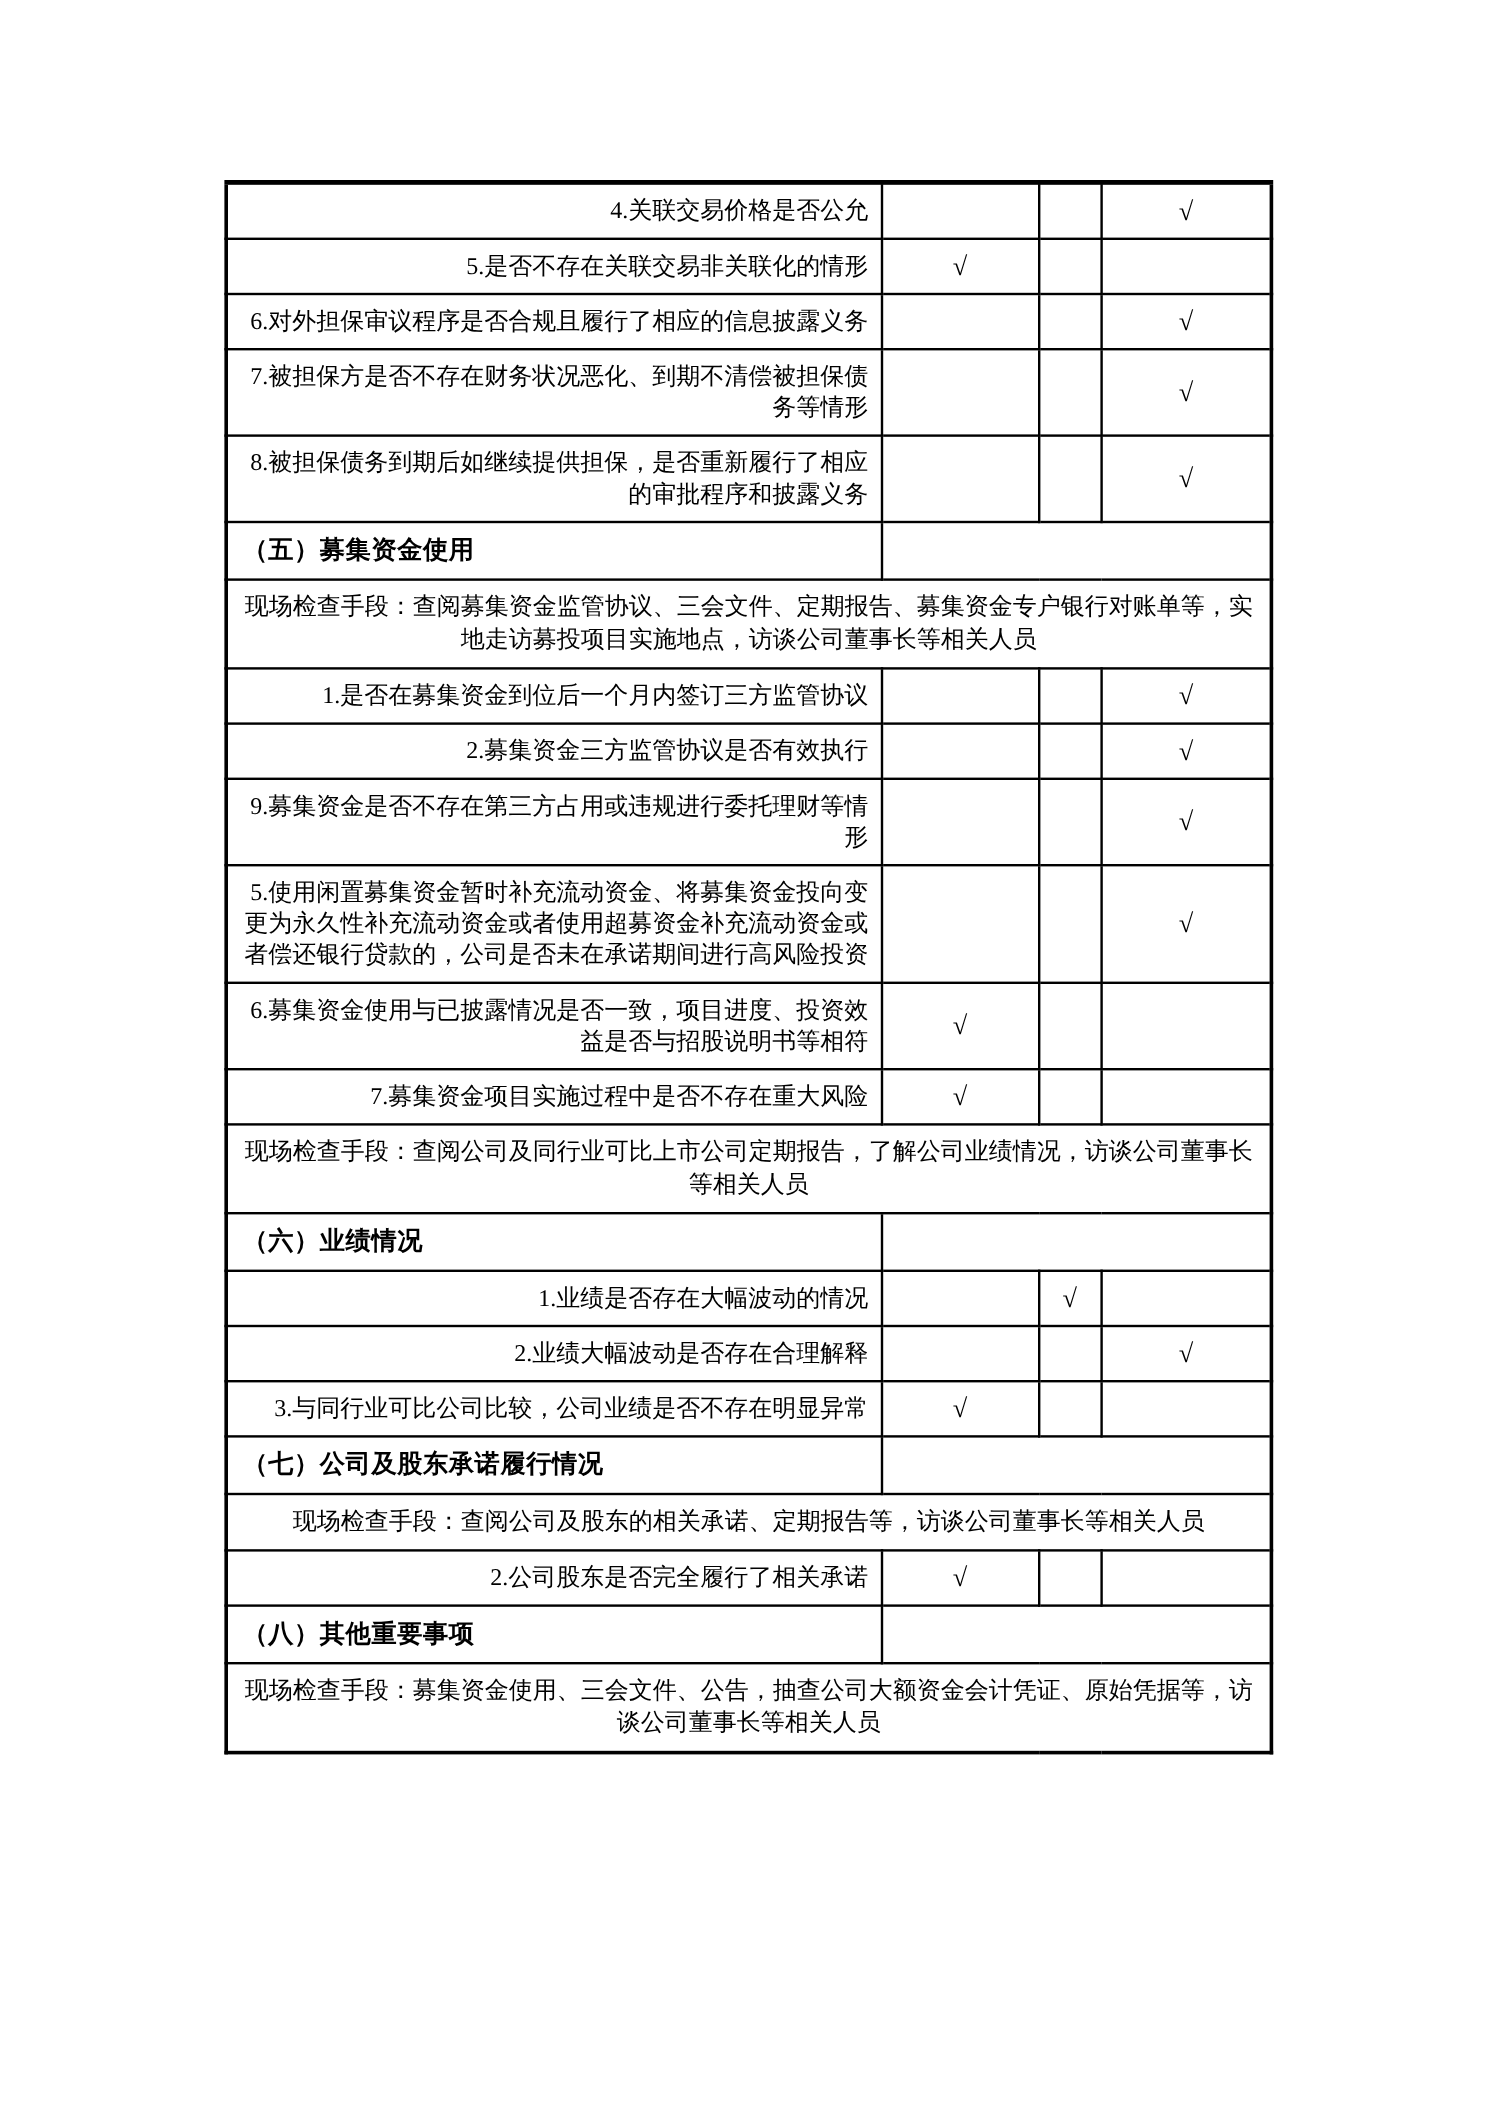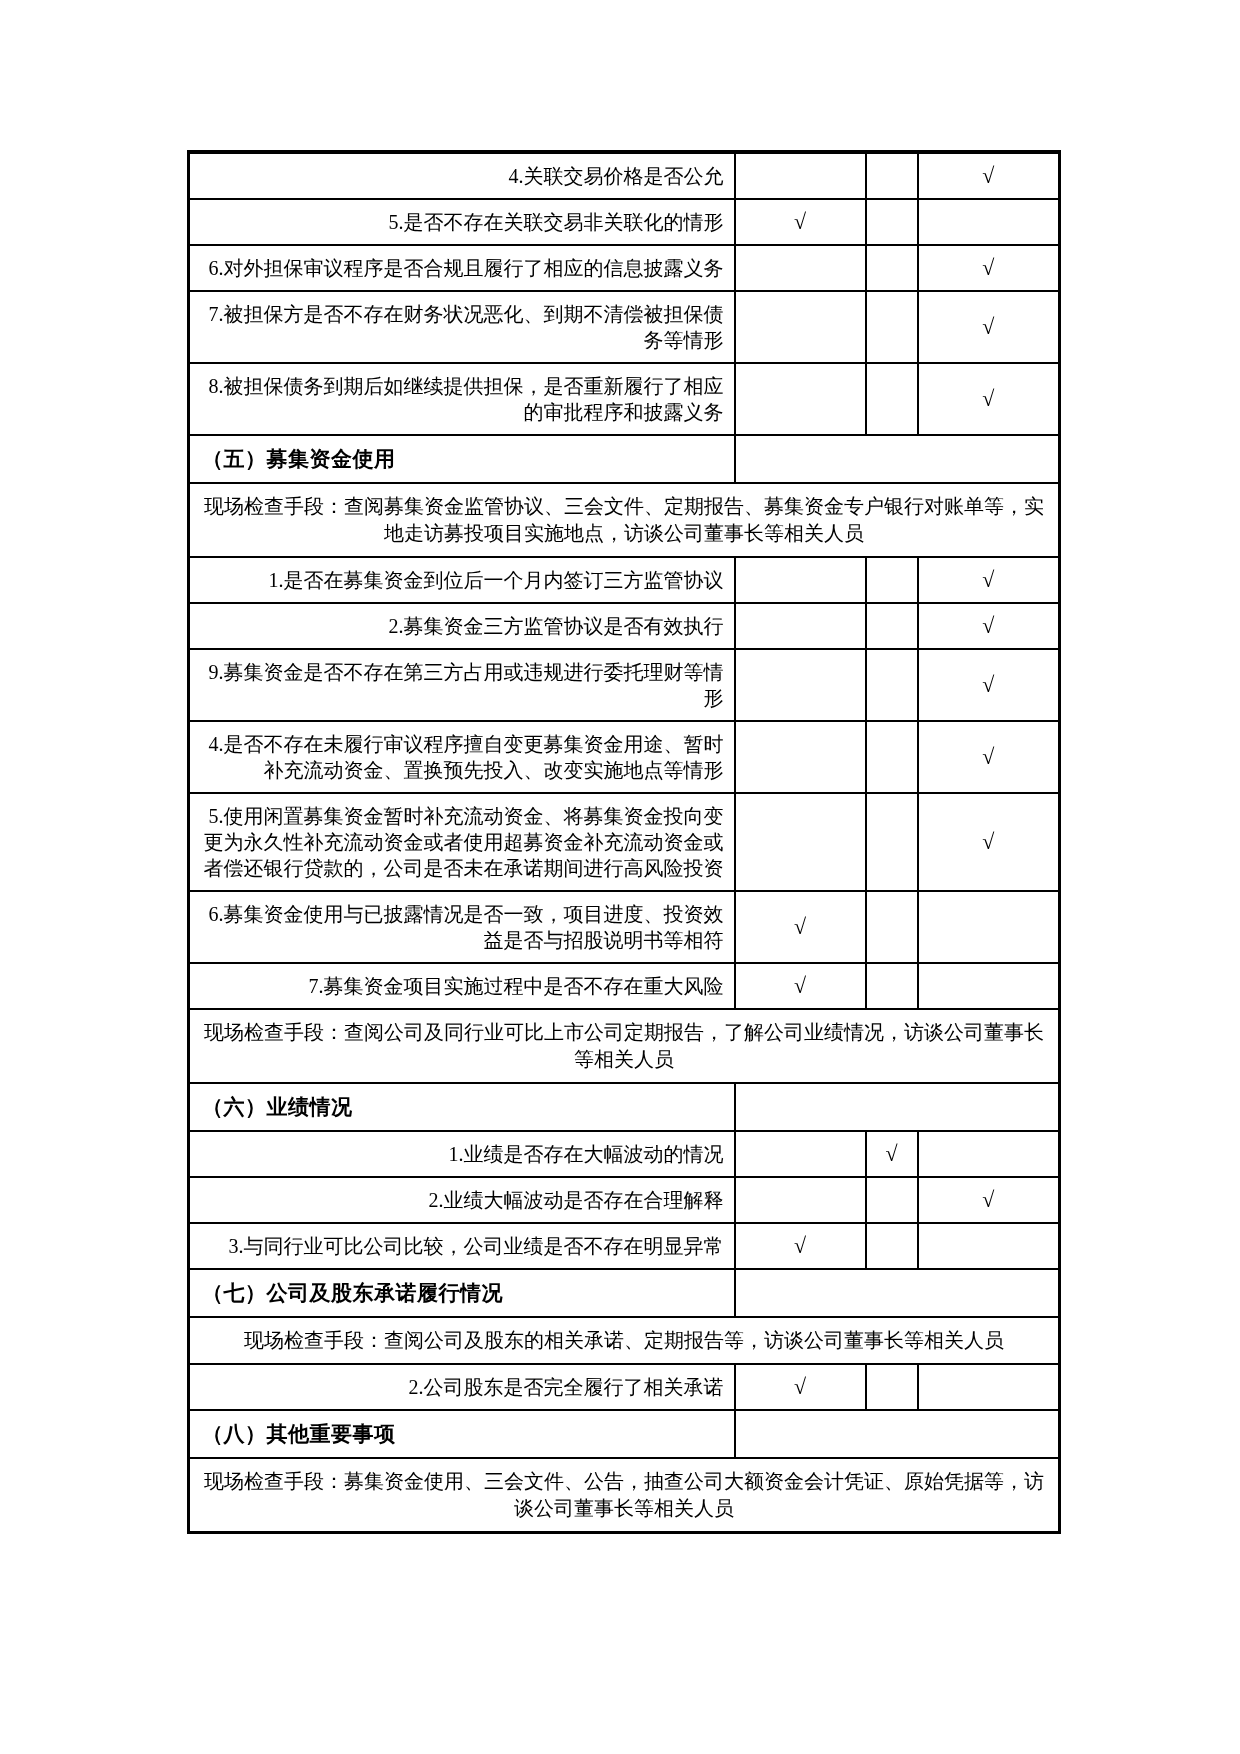--- a/index.html
+++ b/index.html
@@ -127,26 +127,20 @@
           <td class="ans"></td>
           <td class="ans"><span class="checkmark">√</span></td>
         </tr>
         <tr>
           <td class="q">9.募集资金是否不存在第三方占用或违规进行委托理财等情形</td>
           <td class="ans"></td>
           <td class="ans"></td>
           <td class="ans"><span class="checkmark">√</span></td>
         </tr>
         <tr>
-          <td class="q">4.是否不存在未履行审议程序擅自变更募集资金用途、暂时补充流动资金、置换预先投入、改变实施地点等情形</td>
-          <td class="ans"></td>
-          <td class="ans"></td>
-          <td class="ans"><span class="checkmark">√</span></td>
-        </tr>
-        <tr>
           <td class="q">5.使用闲置募集资金暂时补充流动资金、将募集资金投向变更为永久性补充流动资金或者使用超募资金补充流动资金或者偿还银行贷款的，公司是否未在承诺期间进行高风险投资</td>
           <td class="ans"></td>
           <td class="ans"></td>
           <td class="ans"><span class="checkmark">√</span></td>
         </tr>
         <tr>
           <td class="q">6.募集资金使用与已披露情况是否一致，项目进度、投资效益是否与招股说明书等相符</td>
           <td class="ans"><span class="checkmark">√</span></td>
           <td class="ans"></td>
           <td class="ans"></td>

